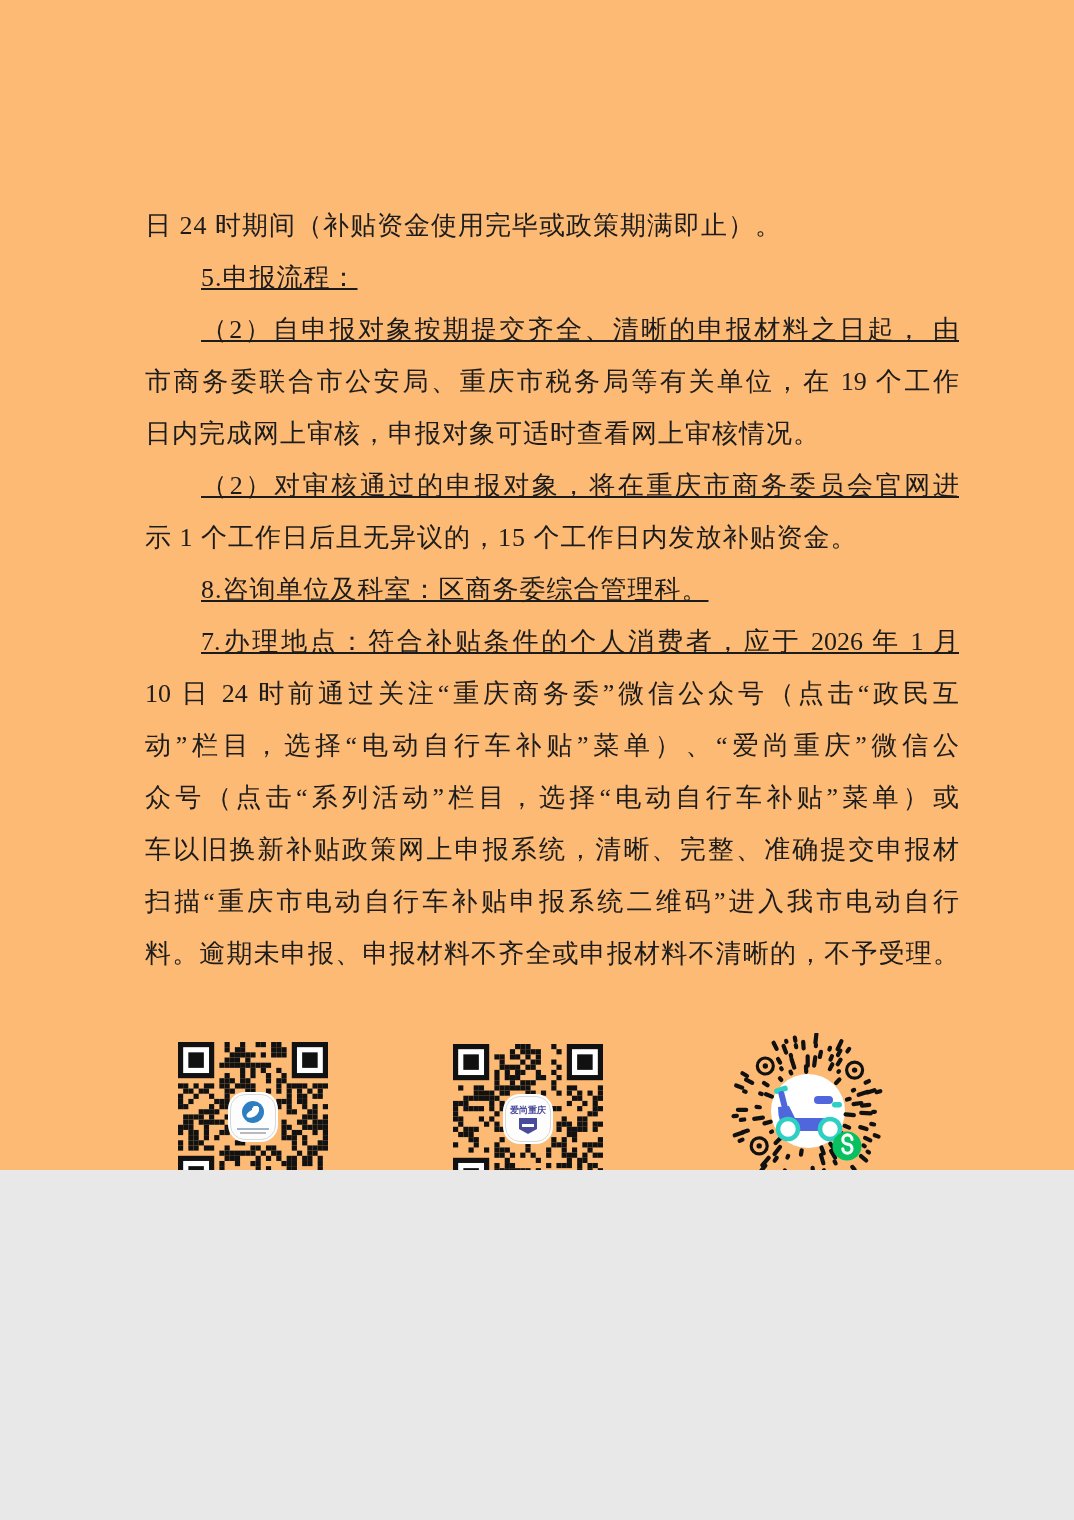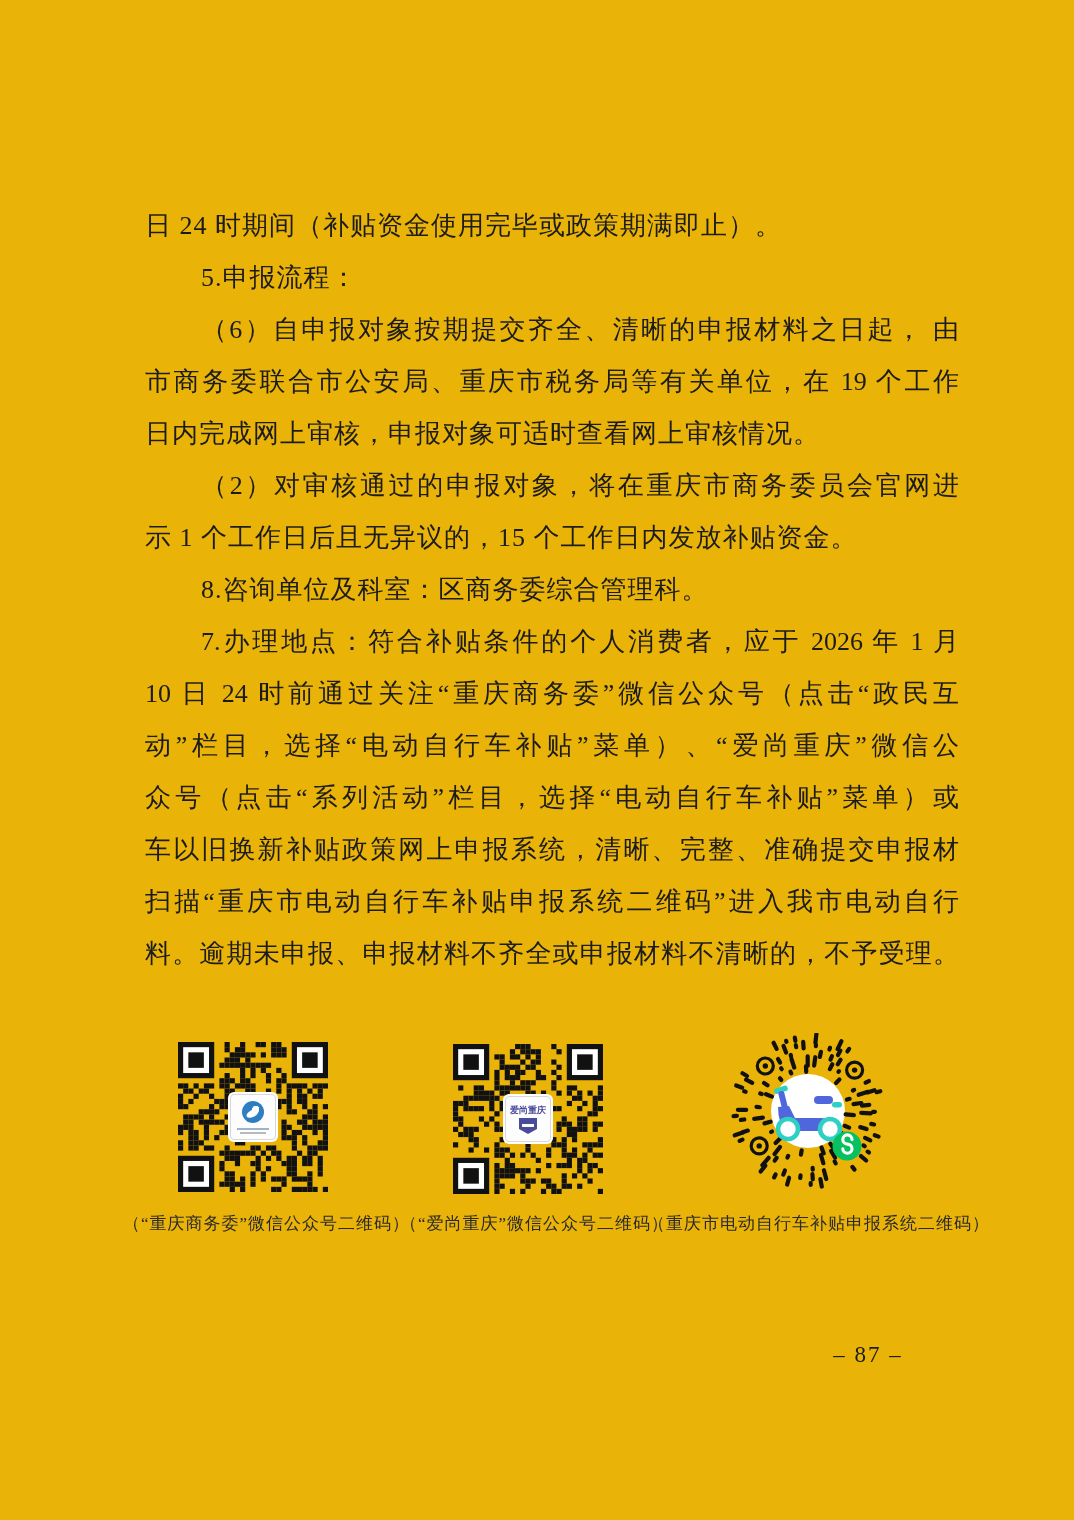--- a/index.html
+++ b/index.html
@@ -1,36 +1,36 @@
 <!DOCTYPE html>
 <html><head>
 <meta charset="utf-8">
 <style>
   * { margin:0; padding:0; box-sizing:border-box; }
   html,body { background:#e8e8e8; }
   .page {
-    position:relative; width:1074px; height:1520px; background:#eab308;
+    position:relative; width:1074px; height:1170px; background:#fdba74;
     margin:0 auto; overflow:hidden;
     font-family:"Liberation Serif","DejaVu Serif",serif;
   }
   .text-block { position:absolute; left:145px; top:200px; width:814px; }
   .text-line {
     font-size:26px; line-height:52px; height:52px; color:#1c1c1c;
     letter-spacing:1px; white-space:nowrap; overflow:visible;
   }
   .text-line.fill {
     white-space:normal; letter-spacing:0;
     text-align:justify; text-align-last:justify; text-justify:inter-character;
   }
-  .text-line.indent { padding-left:56px; }
+  .text-line.indent { padding-left:56px;text-decoration:underline; }
   .qr-box { position:absolute; width:150px; height:150px; }
   .qr-box svg { display:block; }
   .qr-logo {
     position:absolute; left:52px; top:52px; width:46px; height:46px;
-    background:#fdfdfd; border:1px solid #d8d8d8; border-radius:4px;
+    background:#fdfdfd; border:1px solid #d8d8d8; border-radius:15px;
     display:flex; flex-direction:column; align-items:center; justify-content:center;
     box-shadow:0 0 0 2px #fff;
   }
   .swirl {
     width:22px; height:22px; border-radius:50%;
     background:radial-gradient(circle at 62% 38%, #ffffff 0 18%, #2e7fc1 19% 100%);
     position:relative;
   }
   .swirl::after {
     content:""; position:absolute; left:4px; top:9px; width:13px; height:7px;
@@ -61,21 +61,21 @@
   }
 </style>
 </head>
 <body>
 
 <div class="page">
 
   <div class="text-block">
       <div class="text-line">日 24 时期间（补贴资金使用完毕或政策期满即止）。</div>
       <div class="text-line indent">5.申报流程：</div>
-      <div class="text-line fill indent">（6）自申报对象按期提交齐全、清晰的申报材料之日起， 由</div>
+      <div class="text-line fill indent">（2）自申报对象按期提交齐全、清晰的申报材料之日起， 由</div>
       <div class="text-line fill">市商务委联合市公安局、重庆市税务局等有关单位，在 19 个工作</div>
       <div class="text-line">日内完成网上审核，申报对象可适时查看网上审核情况。</div>
       <div class="text-line fill indent">（2）对审核通过的申报对象，将在重庆市商务委员会官网进</div>
       <div class="text-line">示 1 个工作日后且无异议的，15 个工作日内发放补贴资金。</div>
       <div class="text-line indent">8.咨询单位及科室：区商务委综合管理科。</div>
       <div class="text-line fill indent">7.办理地点：符合补贴条件的个人消费者，应于 2026 年 1 月</div>
       <div class="text-line fill">10 日 24 时前通过关注“重庆商务委”微信公众号（点击“政民互</div>
       <div class="text-line fill">动”栏目，选择“电动自行车补贴”菜单）、“爱尚重庆”微信公</div>
       <div class="text-line fill">众号（点击“系列活动”栏目，选择“电动自行车补贴”菜单）或</div>
       <div class="text-line fill">车以旧换新补贴政策网上申报系统，清晰、完整、准确提交申报材</div>

